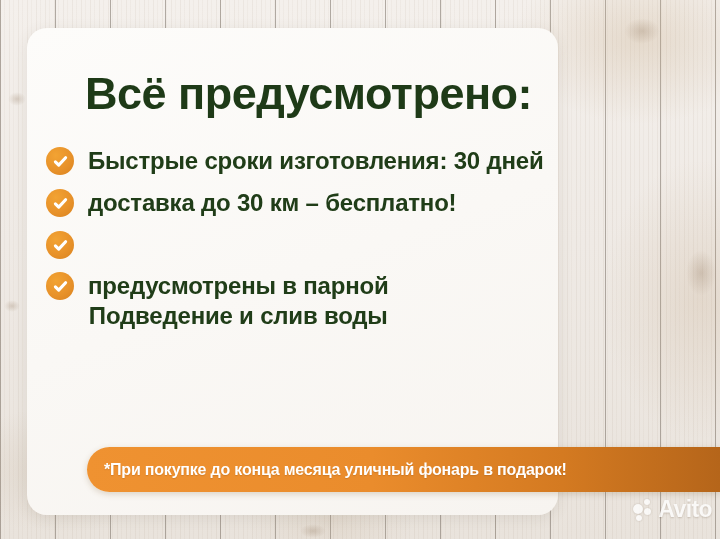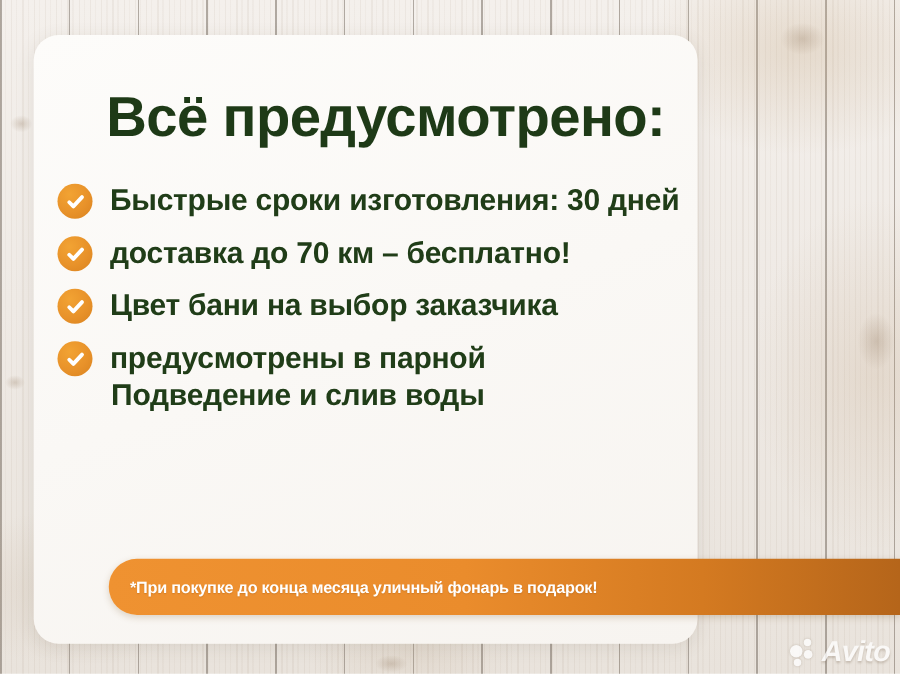--- a/index.html
+++ b/index.html
@@ -69,29 +69,29 @@
 
   
   #promo-banner{
     position:absolute; left:87px; top:447px; width:633px; height:45px;
     background:linear-gradient(90deg,#ef9231 0%,#ea8c2c 45%,#d47a21 75%,#b5651a 100%);
     border-radius:23px 0 0 23px;
     display:flex; align-items:center;
     box-shadow:0 2px 6px rgba(120,80,30,.22);
   }
   #promo-text{
-    color:#ffffff; font-size:13px; font-weight:bold;
+    color:#ffffff; font-size:16px; font-weight:bold;
     letter-spacing:-.2px; white-space:nowrap; padding-left:17px;
     text-shadow:0 1px 1px rgba(140,80,20,.28);
   }
 
   
   #avito-watermark{
-    position:absolute; right:8px; bottom:4px;
-    display:flex; align-items:center; opacity:.78;font-style:italic;
+    position:absolute; right:8px; bottom:16px;
+    display:flex; align-items:center; opacity:.78;
   }
   #avito-dots{ width:22px; height:22px; position:relative; margin-right:3px; }
   #avito-dots i{ position:absolute; border-radius:50%; background:#ffffff;
     box-shadow:0 0 2px rgba(120,100,80,.45); display:block; }
   #avito-wordmark{
     color:#ffffff; font-size:23px; font-weight:bold; letter-spacing:-.6px;
     text-shadow:0 1px 2px rgba(120,100,80,.40);
   }
 </style>
 </head>
@@ -122,32 +122,29 @@
       </span>
     </div>
 
     <div class="benefit">
       <span class="check-icon">
         <svg width="17" height="17" viewBox="0 0 17 17">
             <path d="M3.4 8.8 L6.7 12.1 L13.6 4.7" fill="none" stroke="#ffffff" stroke-width="3.1" stroke-linecap="round" stroke-linejoin="round"></path>
           </svg>
       </span>
       <span class="benefit-text">
-        <span class="line">доставка до 70 км – бесплатно!</span>
+        <span class="line">доставка до 30 км – бесплатно!</span>
       </span>
     </div>
 
     <div class="benefit">
       <span class="check-icon">
         <svg width="17" height="17" viewBox="0 0 17 17">
             <path d="M3.4 8.8 L6.7 12.1 L13.6 4.7" fill="none" stroke="#ffffff" stroke-width="3.1" stroke-linecap="round" stroke-linejoin="round"></path>
           </svg>
-      </span>
-      <span class="benefit-text">
-        <span class="line">Цвет бани на выбор заказчика</span>
       </span>
     </div>
 
     <div class="benefit">
       <span class="check-icon">
         <svg width="17" height="17" viewBox="0 0 17 17">
             <path d="M3.4 8.8 L6.7 12.1 L13.6 4.7" fill="none" stroke="#ffffff" stroke-width="3.1" stroke-linecap="round" stroke-linejoin="round"></path>
           </svg>
       </span>
       <span class="benefit-text">

